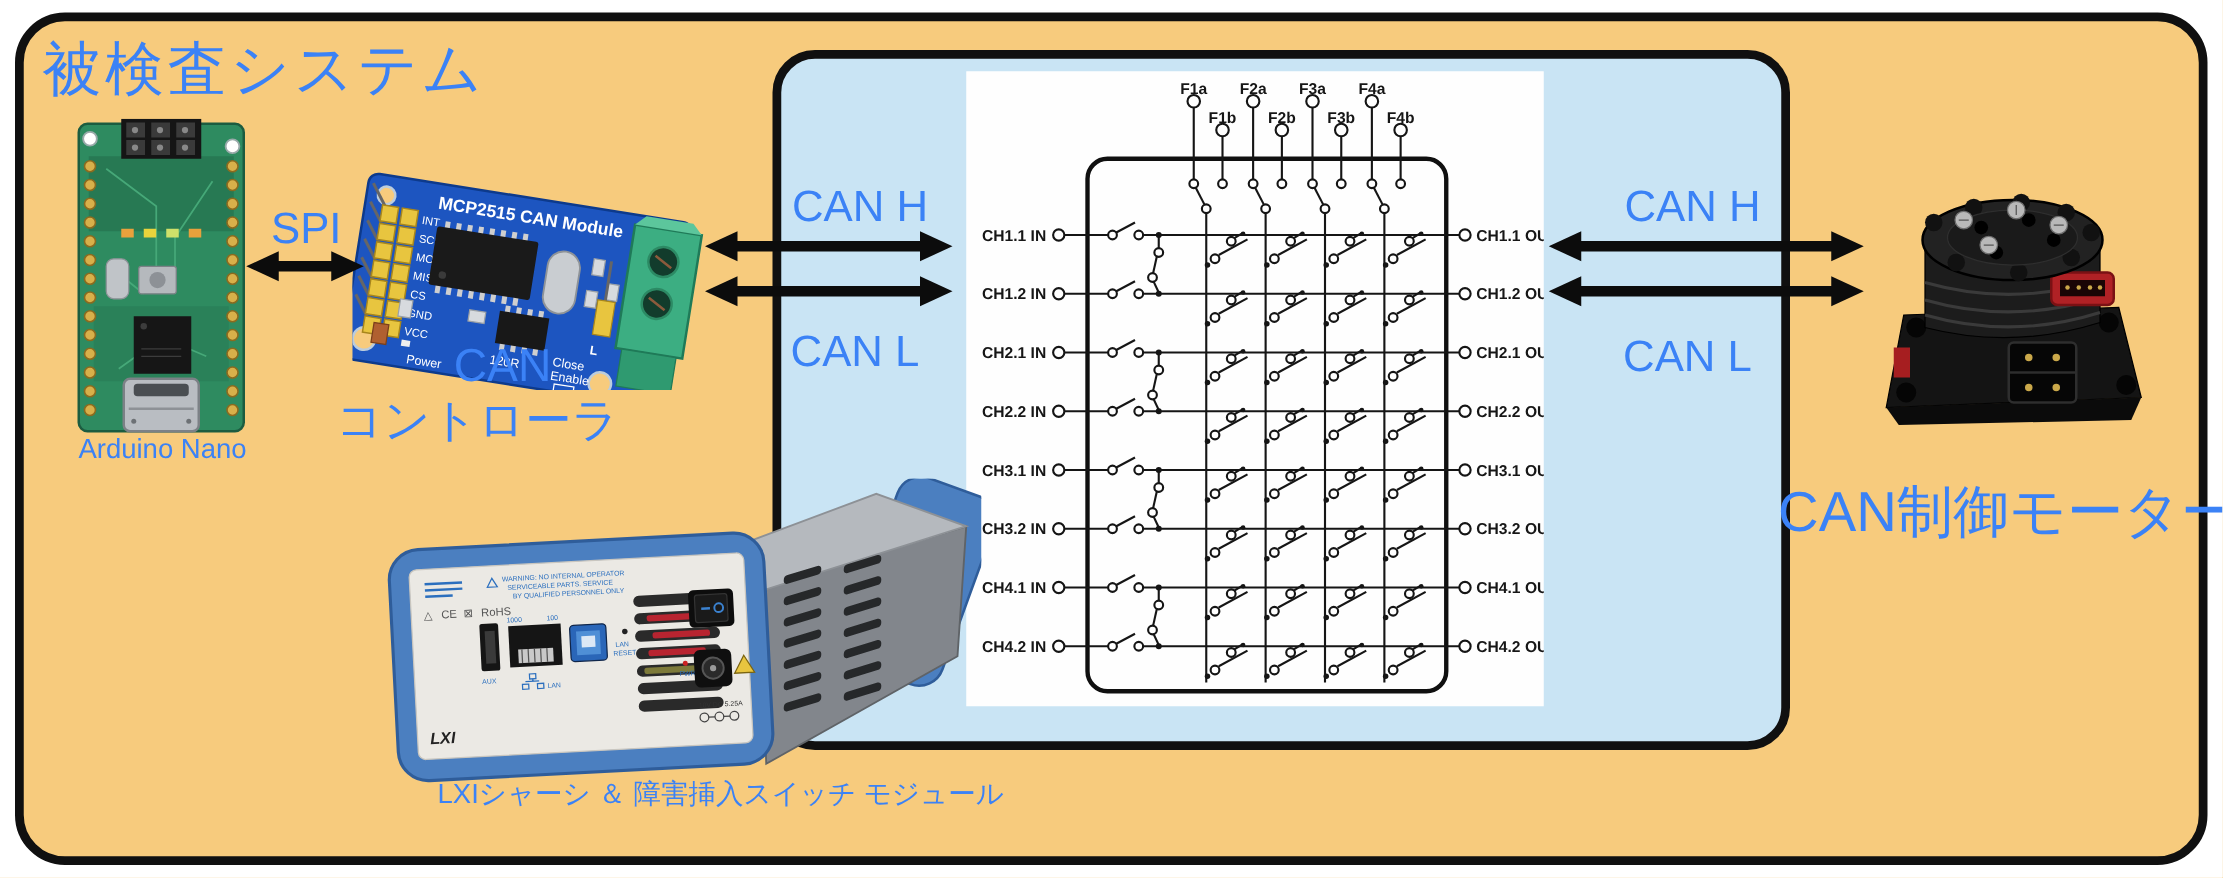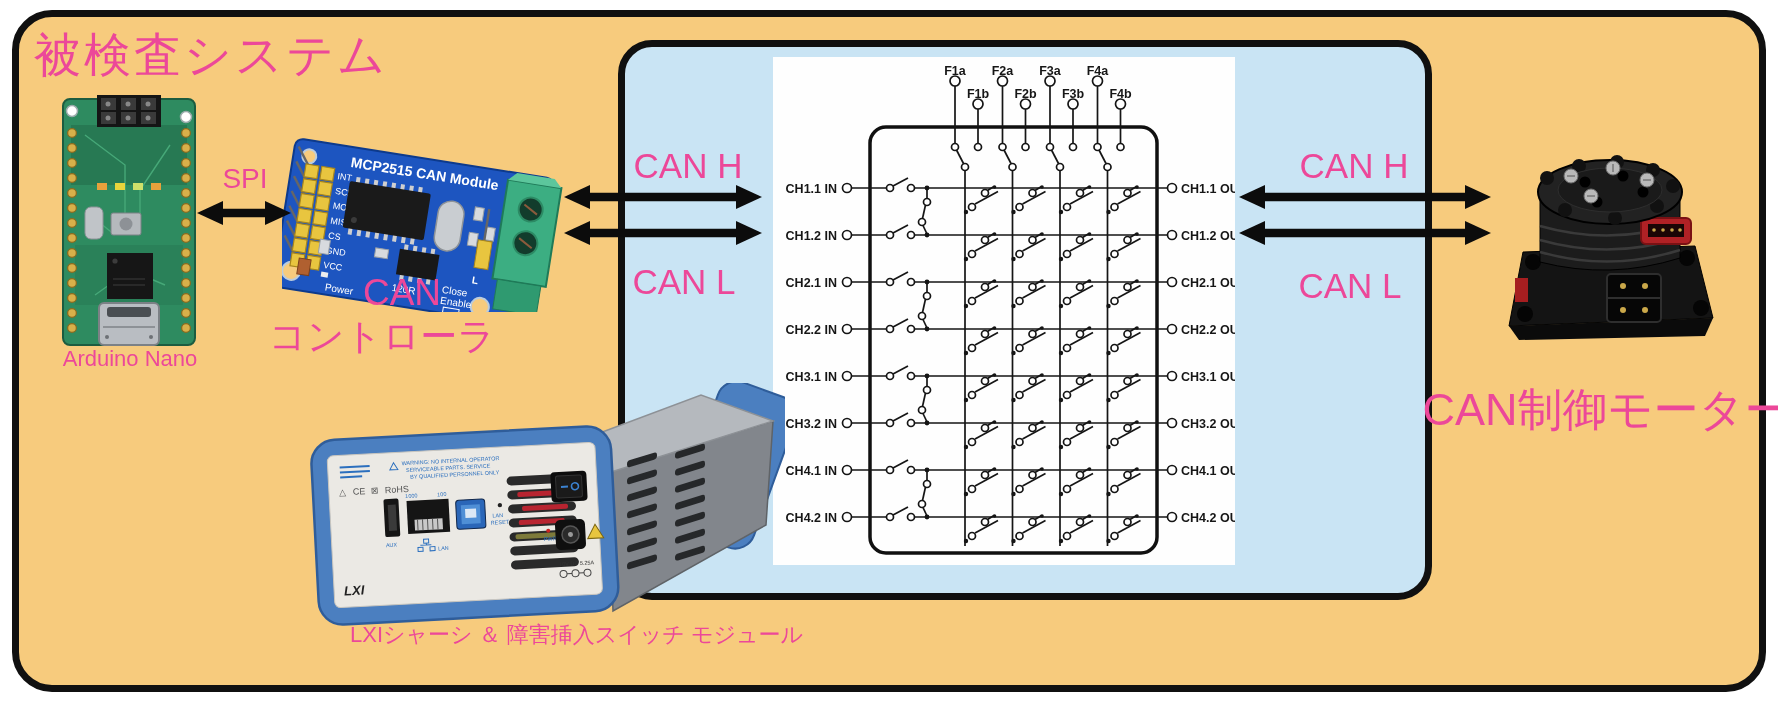--- a/index.html
+++ b/index.html
@@ -4,24 +4,24 @@
 <style>
   html,body{margin:0;padding:0;background:#ffffff;}
   .canvas{position:relative;width:1778px;height:702px;background:#ffffff;overflow:hidden;
           font-family:"Liberation Sans","DejaVu Sans",sans-serif;}
   .outer-box{position:absolute;left:12px;top:10px;width:1740px;height:668px;
              background:#F7CB7D;border:7px solid #101010;border-radius:40px;}
   .inner-box{position:absolute;left:618px;top:40px;width:800px;height:546px;
              background:#C9E4F4;border:7px solid #101010;border-radius:34px;z-index:2;}
   .matrix-panel{position:absolute;left:773px;top:57px;width:462px;height:508px;
                 background:#fefefe;z-index:3;}
-  .lbl{position:absolute;color:#ec4899;white-space:nowrap;z-index:6;}
+  .lbl{position:absolute;color:#3b82f6;white-space:nowrap;z-index:6;}
   .title{left:34px;top:24px;font-size:47px;letter-spacing:3px;}
   .arduino-label{left:130px;top:346px;font-size:22px;transform:translateX(-50%);}
-  .spi-label{left:245px;top:163px;font-size:28px;transform:translateX(-50%);}
+  .spi-label{left:245px;top:163px;font-size:35px;transform:translateX(-50%);}
   .canctl1{left:402px;top:272px;font-size:37px;transform:translateX(-50%);}
   .canctl2{left:382px;top:312px;font-size:37px;transform:translateX(-50%);}
   .canh-left{left:688px;top:146px;font-size:35px;transform:translateX(-50%);}
   .canl-left{left:684px;top:262px;font-size:35px;transform:translateX(-50%);}
   .canh-right{left:1354px;top:146px;font-size:35px;transform:translateX(-50%);}
   .canl-right{left:1350px;top:266px;font-size:35px;transform:translateX(-50%);}
   .chassis-label{left:350px;top:620px;font-size:22px;}
   .motor-label{left:1606px;top:380px;font-size:45px;transform:translateX(-50%);}
   .imgsvg{position:absolute;z-index:5;}
   .arrow{position:absolute;z-index:10;}

